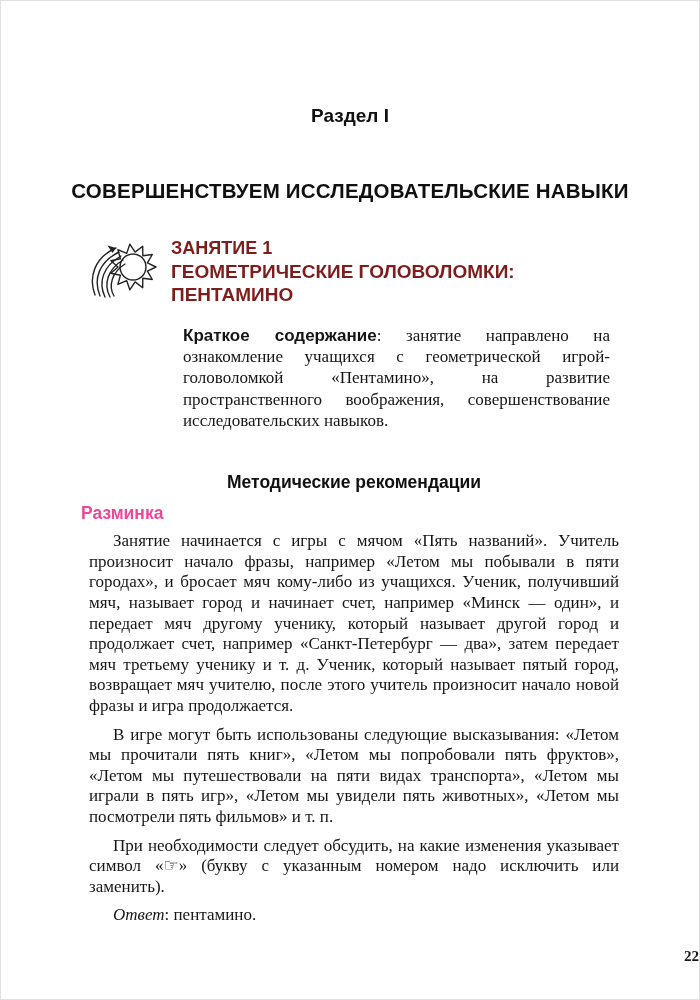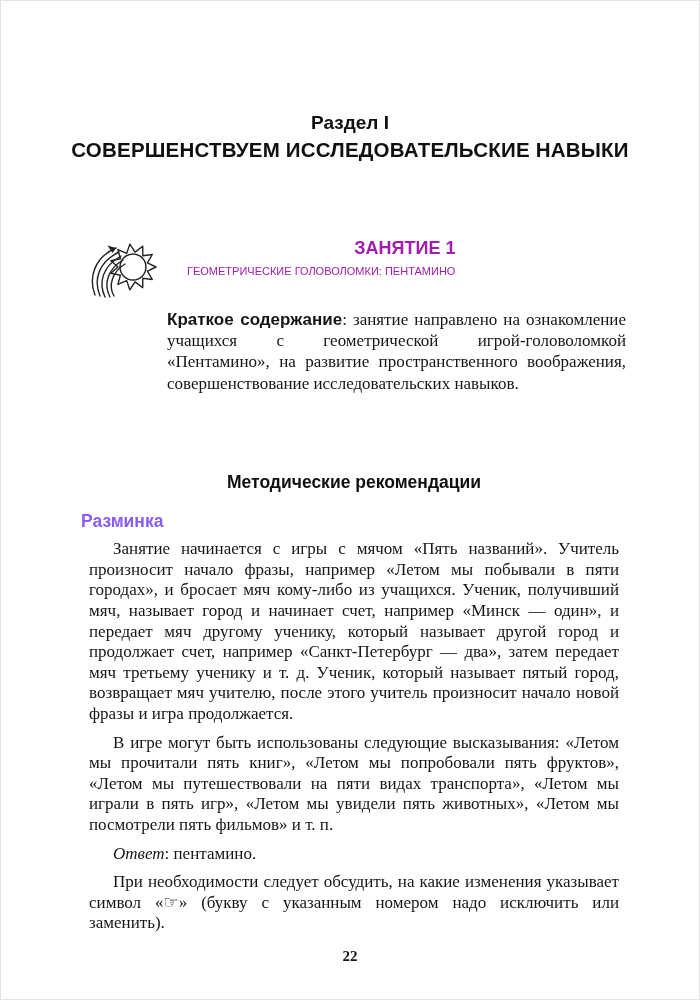--- a/index.html
+++ b/index.html
@@ -13,61 +13,61 @@
     color:#151515;
     overflow:hidden;
   }
   
   .section-head{
     position:absolute;top:102px;left:40px;right:40px;
     text-align:center;
     font-family:"Liberation Sans","DejaVu Sans",sans-serif;
     font-weight:bold;color:#101010;
   }
-  .section-kicker{font-size:19px;line-height:26px;margin-top:7px;}
-  .section-title{font-size:20.5px;line-height:27px;letter-spacing:.2px;}
+  .section-kicker{font-size:19px;line-height:26px;}
+  .section-title{font-size:20.5px;line-height:27px;letter-spacing:.2px;margin-top:48px;}
 
   
   .lesson{position:absolute;top:236px;left:84px;right:74px;display:flex;align-items:flex-start;}
   .lesson-icon{width:78px;height:60px;flex:0 0 78px;margin-top:2px;}
-  .lesson-text{margin-left:24px;font-family:"Liberation Sans","DejaVu Sans",sans-serif;color:#a21caf;text-align:right;}
+  .lesson-text{margin-left:8px;font-family:"Liberation Sans","DejaVu Sans",sans-serif;color:#7f1d1d;}
   .lesson-label{font-weight:bold;font-size:18px;line-height:23px;}
-  .lesson-title{font-size:11px;line-height:23px;}
+  .lesson-title{font-size:19px;line-height:23px;font-weight:bold;}
 
   
   .intro{
     position:absolute;top:308px;left:166px;width:459px;
     font-size:17px;line-height:21.2px;text-align:justify;
   }
-  .intro p{margin:0;}
+  .intro p{margin:16px;}
   .lead-label{font-family:"Liberation Sans","DejaVu Sans",sans-serif;font-weight:bold;}
   .note-label{font-family:"Liberation Sans","DejaVu Sans",sans-serif;font-style:italic;}
 
   
   .body{
     position:absolute;top:471px;left:80px;width:546px;
     font-size:17px;line-height:20.6px;text-align:justify;
   }
   .methods-heading{
-    margin:0 0 18px 0;text-align:center;
+    margin:0 0 10px 0;text-align:center;
     font-family:"Liberation Sans","DejaVu Sans",sans-serif;
     font-weight:bold;font-size:17.5px;color:#101010;
   }
   .warmup-heading{
     margin:0 0 5px 0;text-align:left;
     font-family:"Liberation Sans","DejaVu Sans",sans-serif;
-    font-weight:bold;font-size:17.5px;color:#8b5cf6;
+    font-weight:bold;font-size:17.5px;color:#ec4899;
   }
   .body p{margin:8px;text-indent:24px;}
   .answer-label{font-style:italic;}
 
   
   .page-number{
     position:absolute;bottom:34px;left:0;right:0;
-    text-align:center;font-weight:bold;font-size:15px;
+    text-align:right;font-weight:bold;font-size:15px;
     font-family:"Liberation Serif","DejaVu Serif",serif;
   }
   .doodle{stroke:#222;fill:none;stroke-width:1.4;stroke-linecap:round;stroke-linejoin:round;}
 </style>
 </head>
 <body>
 
 <div class="page">
 
   <div class="section-head">
@@ -94,19 +94,19 @@
 
   <div class="intro">
     <p><span class="lead-label">Краткое содержание</span><span>: занятие направлено на ознакомление учащихся с геометрической игрой-головоломкой «Пентамино», на развитие пространственного воображения, совершенствование исследовательских навыков.</span></p>
   </div>
 
   <div class="body">
     <h2 class="methods-heading">Методические рекомендации</h2>
     <h3 class="warmup-heading">Разминка</h3>
     <p>Занятие начинается с игры с мячом «Пять названий». Учитель произносит начало фразы, например «Летом мы побывали в пяти городах», и бросает мяч кому-либо из учащихся. Ученик, получивший мяч, называет город и начинает счет, например «Минск — один», и передает мяч другому ученику, который называет другой город и продолжает счет, например «Санкт-Петербург — два», затем передает мяч третьему ученику и т. д. Ученик, который называет пятый город, возвращает мяч учителю, после этого учитель произносит начало новой фразы и игра продолжается.</p>
     <p>В игре могут быть использованы следующие высказывания: «Летом мы прочитали пять книг», «Летом мы попробовали пять фруктов», «Летом мы путешествовали на пяти видах транспорта», «Летом мы играли в пять игр», «Летом мы увидели пять животных», «Летом мы посмотрели пять фильмов» и т. п.</p>
+    <p>При необходимости следует обсудить, на какие изменения указывает символ «☞» (букву с указанным номером надо исключить или заменить).</p>
     <p><span class="answer-label">Ответ</span><span>: пентамино.</span></p>
-    <p>При необходимости следует обсудить, на какие изменения указывает символ «☞» (букву с указанным номером надо исключить или заменить).</p>
   </div>
 
   <div class="page-number">22</div>
 
 </div>
 
 </body></html>

